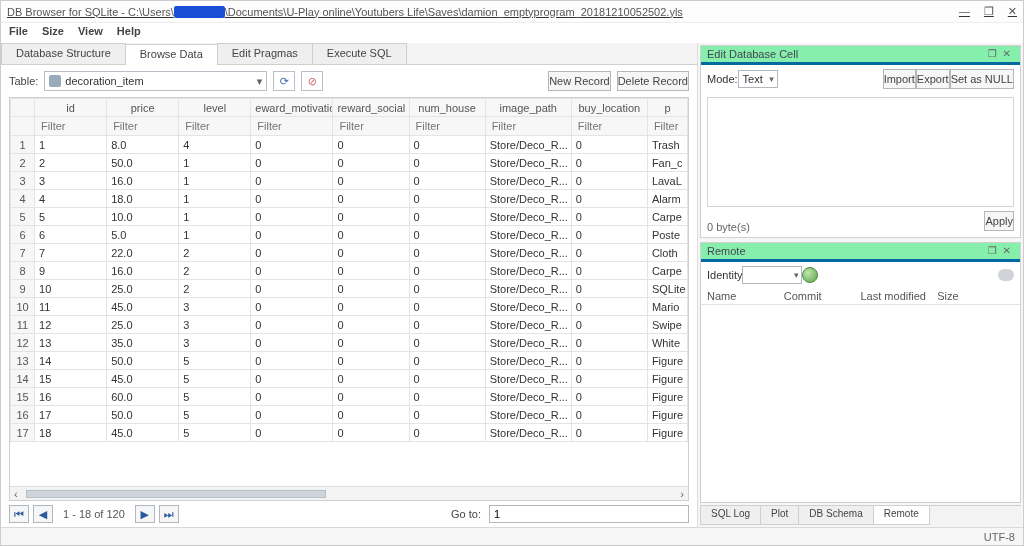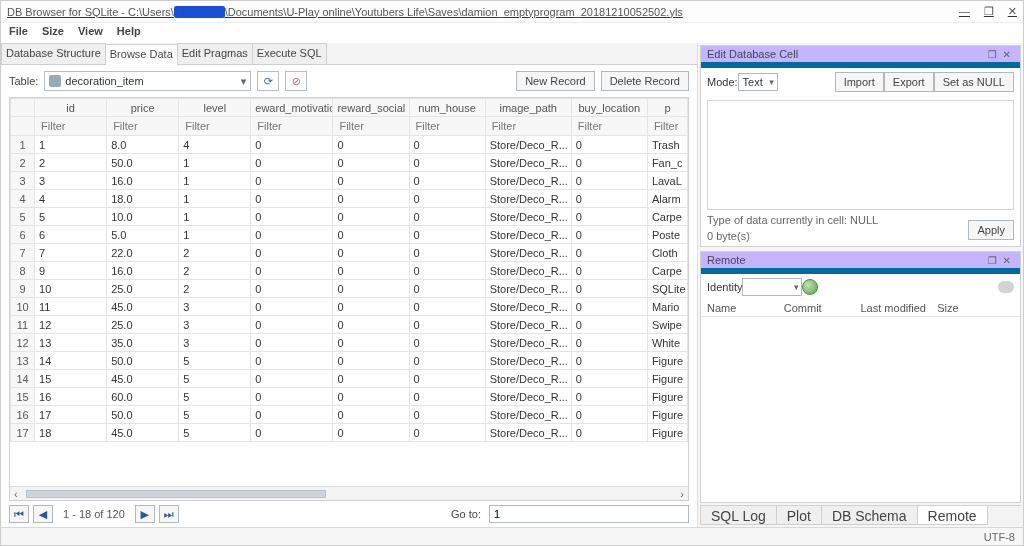--- a/index.html
+++ b/index.html
@@ -16,60 +16,60 @@
   .tbtn { display: flex; align-items: center; gap: 4px; padding: 2px 6px; color: #347; cursor: default; }
   .tbtn .ico { width: 14px; height: 14px; display: inline-block; }
   .tbtn.disabled { color: #9aa; }
   .ico-db { background: radial-gradient(ellipse at center, #8db6dd 40%, #4a7ab0 60%); border-radius: 50% / 35%; }
   .ico-open { background: linear-gradient(#f6c453, #e0a030); border-radius: 2px; }
   .ico-write { background: #c1c8d0; border-radius: 2px; }
   .ico-revert { background: #c1c8d0; border-radius: 50%; }
   .main { flex: 1; display: flex; min-height: 0; }
   .left { flex: 1; display: flex; flex-direction: column; border-right: 1px solid #ddd; min-width: 0; }
   .tabs { display: flex; border-bottom: 1px solid #cfcfcf; background: #f3f3f3; height: 22px; }
-  .tab { padding: 3px 4px; border: 1px solid #cfcfcf; border-bottom: none; margin-right: -1px; background: #efefef; color: #444; cursor: default; white-space: nowrap; }
+  .tab { padding: 3px 14px; border: 1px solid #cfcfcf; border-bottom: none; margin-right: -1px; background: #efefef; color: #444; cursor: default; white-space: nowrap; }
   .tab.active { background: #fff; position: relative; top: 1px; }
   .tablebar { display: flex; align-items: center; gap: 6px; padding: 6px 8px; }
   .tablebar label { color: #444; }
   .combo { flex: 1; max-width: 340px; height: 20px; border: 1px solid #b7c0c8; background: #fff; display: flex; align-items: center; padding: 0 4px; }
   .combo .dbico { width: 12px; height: 12px; background: #9ab; border-radius: 2px; margin-right: 4px; }
   .combo .arrow { color: #666; }
   .iconbtn { width: 22px; height: 20px; border: 1px solid #b7c0c8; background: #fff; display: inline-flex; align-items: center; justify-content: center; color: #3366aa; cursor: default; }
   .spacer { flex: 1; }
-  .btn { height: 20px; padding: 0 8px; border: 1px solid #b0b8c0; background: #f6f6f6; color: #444; cursor: default; white-space: nowrap; display: inline-flex; align-items: center; }
+  .btn { height: 20px; padding: 0 0; border: 1px solid #b0b8c0; background: #f6f6f6; color: #444; cursor: default; white-space: nowrap; display: inline-flex; align-items: center; }
   .grid-wrap { flex: 1; border: 1px solid #cfcfcf; margin: 0 8px; display: flex; flex-direction: column; min-height: 0; }
   .grid { flex: 1; overflow: hidden; }
   table { border-collapse: collapse; width: 100%; table-layout: fixed; }
   th, td { border: 1px solid #e4e4e4; padding: 2px 4px; text-align: left; height: 18px; overflow: hidden; white-space: nowrap; text-overflow: clip; font-size: 11px; background: #fff; }
   th { background: #f7f7f7; font-weight: normal; color: #555; text-align: center; }
   .rowhdr { background: #f7f7f7; text-align: center; color: #555; width: 24px; }
   input.filter { width: 100%; border: none; color: #999; background: transparent; }
   .hsbar { height: 14px; background: #f3f3f3; border-top: 1px solid #ddd; display: flex; align-items: center; }
   .hsbar .thumb { width: 300px; height: 8px; background: #cfd4da; border: 1px solid #b7c0c8; margin-left: 8px; }
   .hsbar .rarrow { margin-left: auto; margin-right: 4px; color: #666; }
   .navbar { display: flex; align-items: center; gap: 4px; padding: 4px 8px; }
   .navbtn { width: 20px; height: 18px; border: 1px solid #b0b8c0; background: #f6f6f6; display: inline-flex; align-items: center; justify-content: center; color: #2a5a9e; cursor: default; }
   .navlabel { margin-left: 6px; color: #555; }
   .gotolabel { margin-left: auto; margin-right: 4px; color: #444; }
   .gotobox { width: 200px; height: 18px; border: 1px solid #b0b8c0; padding: 0 4px; background: #fff; }
   .right { width: 325px; display: flex; flex-direction: column; background: #f6f6f6; }
   .panel { border: 1px solid #d0d0d0; margin: 2px; background: #fff; display: flex; flex-direction: column; }
-  .panel-hdr { display: flex; align-items: flex-end; background: #c4b5fd; border-bottom: 6px solid #0369a1; padding: 2px 6px; color: #445; }
+  .panel-hdr { display: flex; align-items: flex-start; background: #86efac; border-bottom: 3px solid #0369a1; padding: 2px 6px; color: #445; }
   .panel-hdr .pspacer { flex: 1; }
   .panel-hdr .pctl { cursor: default; color: #666; padding: 0 3px; font-size: 10px; }
   .panel-row { display: flex; align-items: center; gap: 0; padding: 4px 6px; }
   .select { height: 18px; border: 1px solid #b0b8c0; background: #fff; padding: 0 14px 0 4px; position: relative; display: inline-flex; align-items: center; }
   .select::after { content: "▾"; position: absolute; right: 3px; color: #666; font-size: 9px; }
   .textarea { flex: 1; margin: 4px 6px; border: 1px solid #cfd4da; background: #fff; min-height: 110px; }
   .smalltext { color: #666; padding: 0 6px 4px 6px; }
   .remote-cols { display: flex; padding: 2px 6px; color: #555; border-bottom: 1px solid #e3e3e3; }
   .remote-cols div { flex: 1; }
   .remote-body { flex: 1; min-height: 110px; }
   .bottom-tabs { display: flex; border-top: 1px solid #cfcfcf; background: #f3f3f3; height: 20px; margin: 0 2px 2px 2px; }
-  .bottom-tabs .tab2 { padding: 2px 10px; border: 1px solid #cfcfcf; border-top: none; margin-right: -1px; background: #efefef; color: #444; cursor: default; font-size: 14px; }
+  .bottom-tabs .tab2 { padding: 2px 10px; border: 1px solid #cfcfcf; border-top: none; margin-right: -1px; background: #efefef; color: #444; cursor: default; font-size: 10px; }
   .bottom-tabs .tab2.active { background: #fff; }
   .statusbar { height: 18px; border-top: 1px solid #d8d8d8; background: #f6f6f6; display: flex; align-items: center; padding: 0 8px; color: #666; }
   .statusbar .sflex { flex: 1; }
   .globe { width:16px; height:16px; border-radius:50%; background: radial-gradient(circle at 35% 35%, #bfe3b0, #5aa64a); display:inline-block; border:1px solid #4a8a3e; }
   .cloud { width:16px; height:12px; display:inline-block; background:#d0d4d8; border-radius:6px; }
 </style>
 </head>
 <body>
 
 <div class="window">
@@ -394,21 +394,20 @@
           <span>Mode:</span>
           <span class="select">Text</span>
           <span class="spacer"></span>
           <span class="btn">Import</span>
           <span class="btn">Export</span>
           <span class="btn">Set as NULL</span>
         </div>
         <div class="textarea"></div>
         <div style="display:flex;align-items:flex-end">
           <div style="flex:1">
-            <div class="smalltext">Type of data currently in cell: NULL</div>
             <div class="smalltext">0 byte(s)</div>
           </div>
           <span class="btn" style="margin:0 6px 6px 0">Apply</span>
         </div>
       </div>
 
       <div class="panel" style="flex:1;min-height:0">
         <div class="panel-hdr">
           <span>Remote</span>
           <span class="pspacer"></span>

